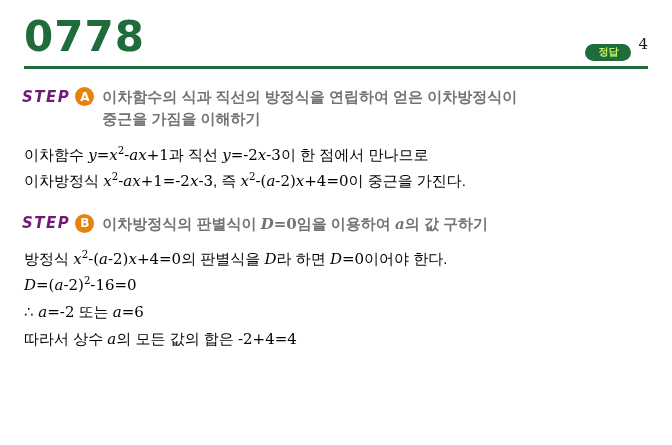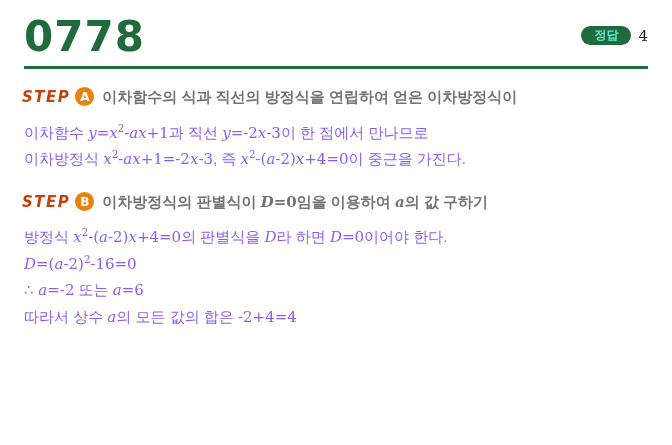--- a/index.html
+++ b/index.html
@@ -40,26 +40,27 @@
   .answer-wrap {
     position: absolute;
     right: 2px;
     top: 26px;
     display: flex;
     align-items: center;
     gap: 7px;
   }
   .answer-pill {
     background: #1f6b3b;
-    color: #5eead4;
-    font-size: 12px;
+    color: #bef264;
+    font-size: 10px;
     font-weight: bold;
     border-radius: 10px;
     padding: 3px 13px 4px 13px;
     line-height: 1;
+    margin-top: 18px;
   }
   .answer-value {
     font-size: 15px;
     color: #1a1a1a;
     font-family: "DejaVu Serif", serif;
   }
   .rule {
     position: absolute;
     left: 2px;
     right: 2px;
@@ -78,21 +79,21 @@
     display: flex;
     align-items: center;
     flex: 0 0 auto;
     margin-right: 8px;
     padding-top: 1px;
   }
   .step-word {
     font-size: 15px;
     font-weight: bold;
     font-style: italic;
-    color: #c2410c;
+    color: #701a75;
     letter-spacing: 1.5px;
     font-family: "DejaVu Sans", sans-serif;
   }
   .step-badge {
     margin-left: 5px;
     width: 19px;
     height: 19px;
     border-radius: 50%;
     background: #e8820c;
     color: #ffffff;
@@ -121,21 +122,21 @@
   }
 
   
   .body-lines {
     margin-top: 12px;
     padding-left: 2px;
   }
   .line {
     font-size: 15px;
     line-height: 1.78;
-    color: #8b5cf6;
+    color: #000000;
     white-space: nowrap;
   }
   .m {
     font-family: "DejaVu Serif", serif;
   }
   .mi {
     font-family: "DejaVu Serif", serif;
     font-style: italic;
   }
   sup {
@@ -161,20 +162,21 @@
     <div class="rule"></div>
   </div>
 
   <div class="step-block">
     <div class="step-tag">
       <span class="step-word">STEP</span>
       <span class="step-badge">A</span>
     </div>
     <div class="step-title">
       <div>이차함수의 식과 직선의 방정식을 연립하여 얻은 이차방정식이</div>
+      <div>중근을 가짐을 이해하기</div>
     </div>
   </div>
 
   <div class="body-lines">
     <div class="line">
       이차함수 <span class="mi">y</span><span class="m">=</span><span class="mi">x</span><sup class="m">2</sup><span class="m">-</span><span class="mi">a</span><span class="mi">x</span><span class="m">+1</span>과 직선 <span class="mi">y</span><span class="m">=-2</span><span class="mi">x</span><span class="m">-3</span>이 한 점에서 만나므로
     </div>
     <div class="line">
       이차방정식 <span class="mi">x</span><sup class="m">2</sup><span class="m">-</span><span class="mi">a</span><span class="mi">x</span><span class="m">+1=-2</span><span class="mi">x</span><span class="m">-3</span>, 즉 <span class="mi">x</span><sup class="m">2</sup><span class="m">-(</span><span class="mi">a</span><span class="m">-2)</span><span class="mi">x</span><span class="m">+4=0</span>이 중근을 가진다.
     </div>

